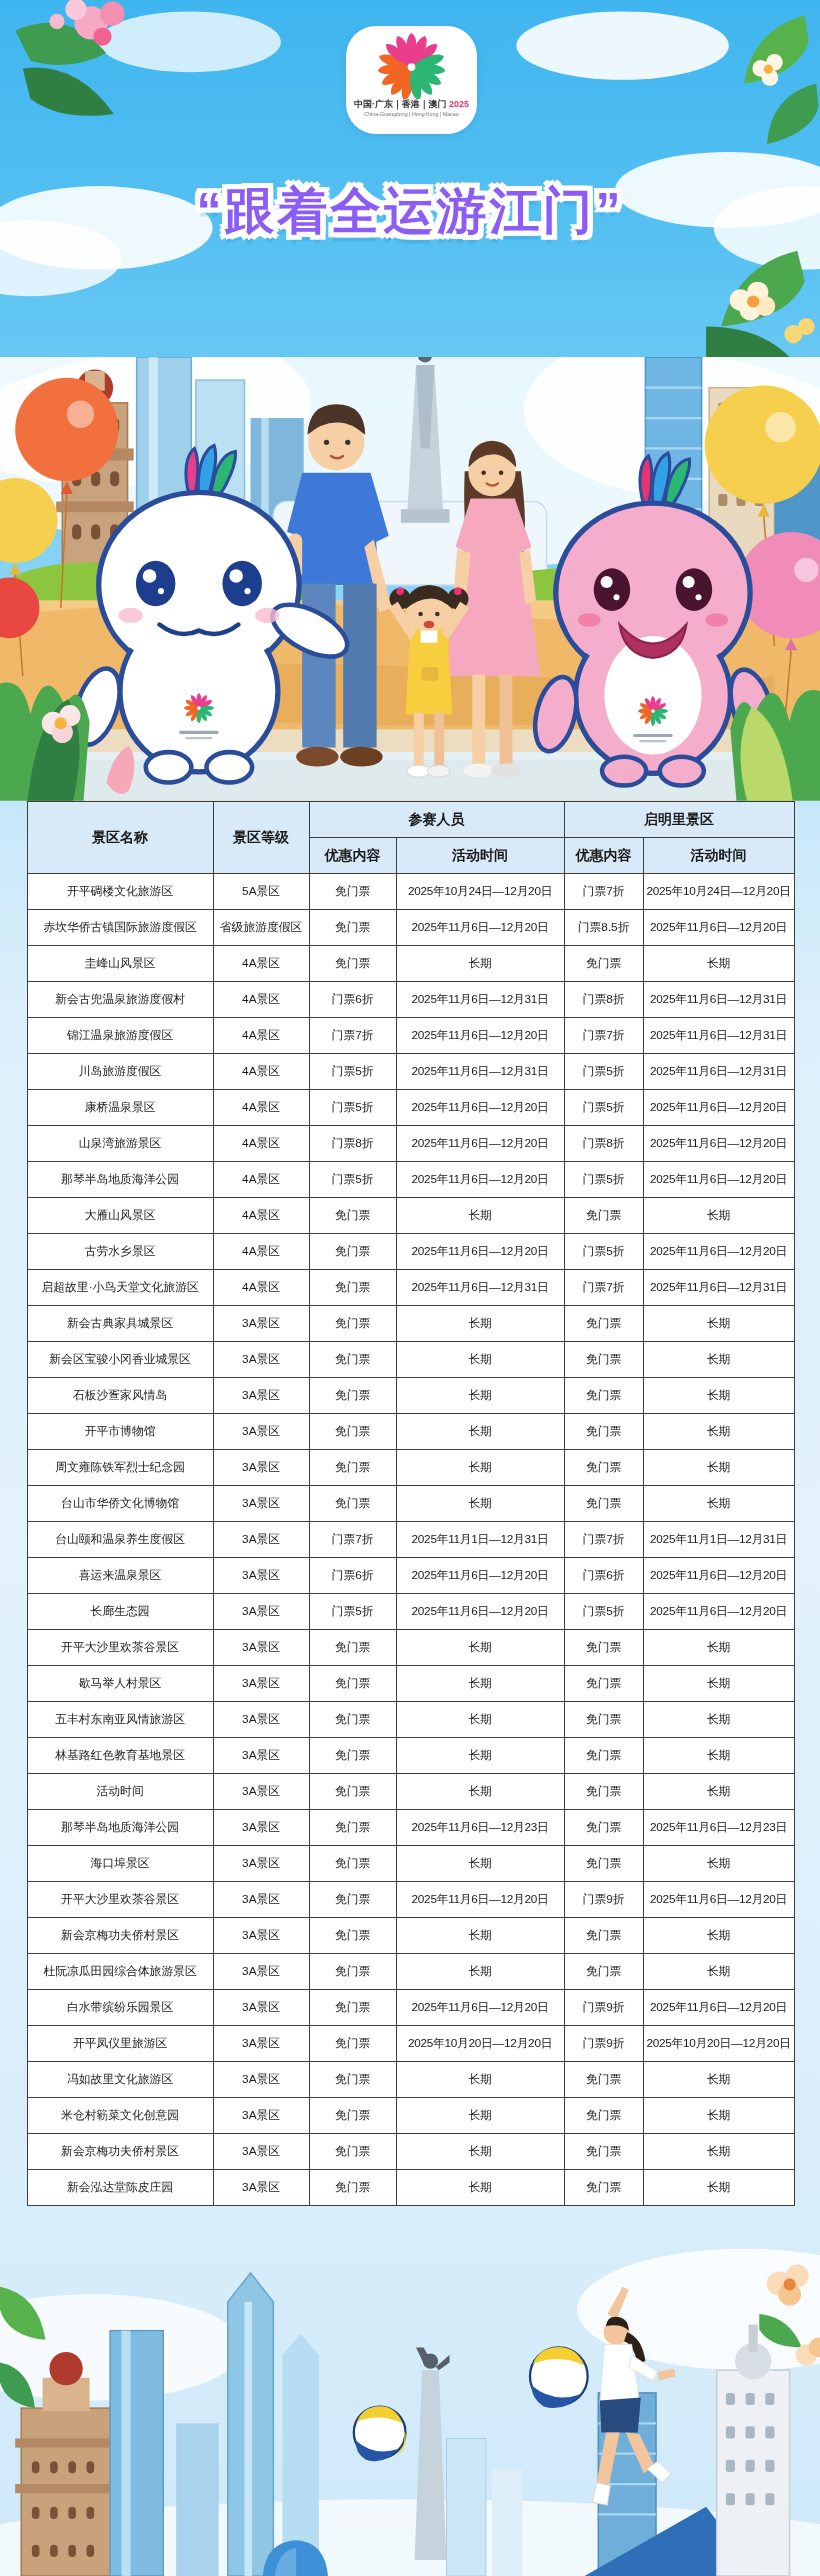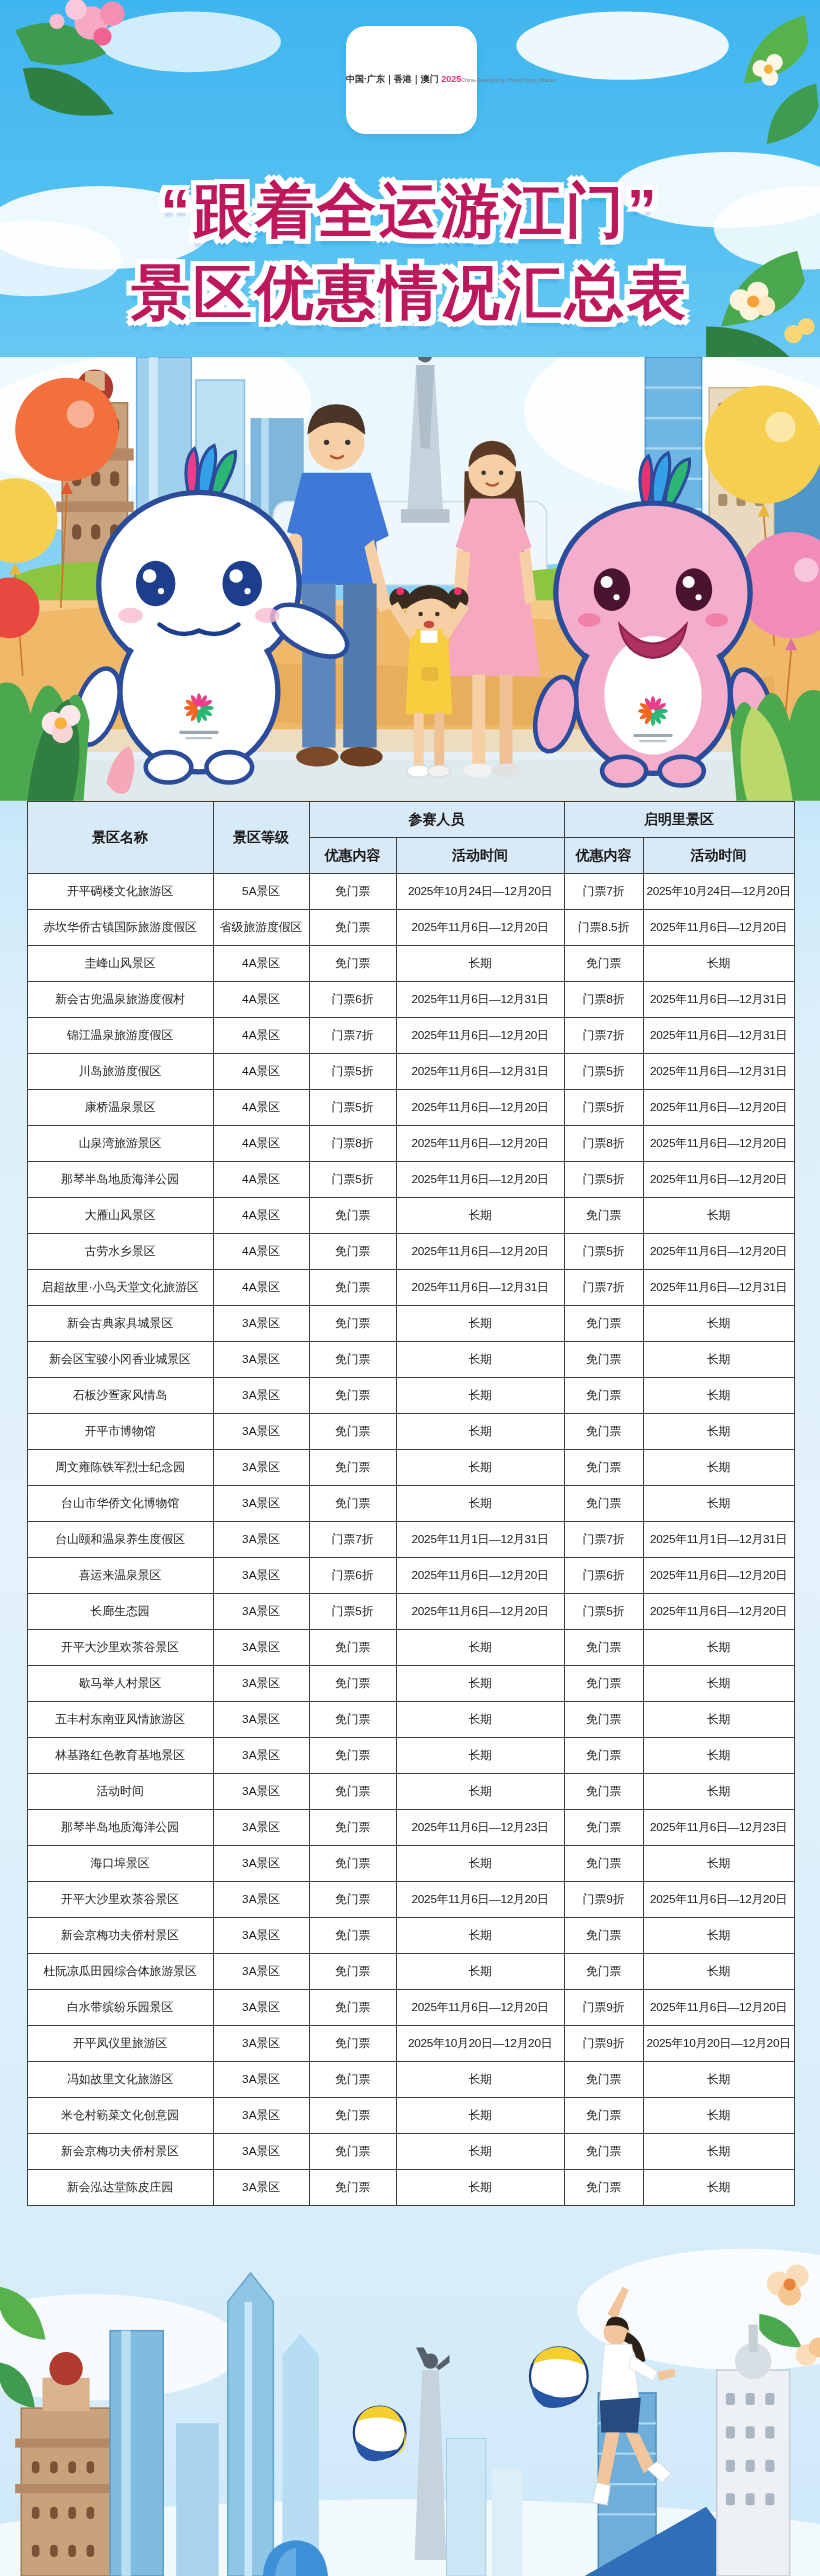--- a/index.html
+++ b/index.html
@@ -5,29 +5,29 @@
   html,body{margin:0;padding:0;}
   body{
     width:820px;height:2576px;position:relative;overflow:hidden;
     font-family:"Liberation Sans","DejaVu Sans",sans-serif;
     background:linear-gradient(180deg,#3FB5EF 0%,#55C1F2 9%,#8ED5F6 24%,#C9E9FA 32%,#DDEFFA 40%,#E3F2FB 60%,#D8EDFA 86%,#CFE9F9 100%);
   }
   .abs{position:absolute;}
   
   .logo-badge{
     left:346px;top:26px;width:131px;height:108px;background:#fff;
-    border-radius:20px;display:flex;align-items:center;justify-content:flex-start;
+    border-radius:30px;display:flex;flex-direction:column;align-items:center;justify-content:flex-start;
     box-shadow:0 3px 7.6px rgba(30,100,160,.15);
   }
   .logo-cn{font-size:9px;font-weight:bold;color:#333;white-space:nowrap;margin-top:-1.5px;}
   .logo-cn b{color:#E8336E;}
   .logo-en{font-size:5.3px;color:#777;white-space:nowrap;margin-top:0.8px;}
   .title-wrap{left:0;top:170px;width:820px;text-align:center;}
   .title-line{
-    font-weight:900;color:#be185d;letter-spacing:3px;line-height:82px;font-size:59px;
+    font-weight:900;color:#8b5cf6;letter-spacing:3px;line-height:82px;font-size:50px;
     text-shadow:-5.3px 0 0 #fff,5.3px 0 0 #fff,0 -5.3px 0 #fff,0 5.3px 0 #fff,
       -3.8px -3.8px 0 #fff,3.8px -3.8px 0 #fff,-3.8px 3.8px 0 #fff,3.8px 3.8px 0 #fff,
       -5.3px 5.3px 0 #fff,5.3px 5.3px 0 #fff,-5.3px -5.3px 0 #fff,5.3px -5.3px 0 #fff,
       0 9px 1.5px rgba(23,110,200,.18);
   }
   
   .tbl-wrap{left:26.6px;top:801px;width:767px;}
   table.disc{border-collapse:collapse;width:767px;background:#fff;table-layout:fixed;}
   table.disc th,table.disc td{
     border:1.2px solid #3C3C3C;text-align:center;vertical-align:middle;
@@ -113,21 +113,20 @@
       </g>
       <circle cx="0" cy="0" r="3.5" fill="#fff"></circle>
     </g>
   </svg>
   <div class="logo-cn"><span>中国·广东｜香港｜澳门 </span><b>2025</b></div>
   <div class="logo-en">China-Guangdong | Hong Kong | Macao</div>
 </div>
 
 <div class="abs title-wrap">
   <div class="title-line">“跟着全运游江门”</div>
-  <div class="title-line">景区优惠情况汇总表</div>
 </div>
 
 <svg class="abs" style="left:0;top:357px;" width="820" height="444" viewBox="0 0 1080 584">
   <defs>
     <g id="petal2">
         <path d="M0,0 C-4,-9 -4,-17 0,-20 C4,-17 4,-9 0,0 Z"></path>
       </g>
     <g id="miniEmblem">
       <g fill="#F26522">
           <use href="#petal2" transform="rotate(-150)"></use>

